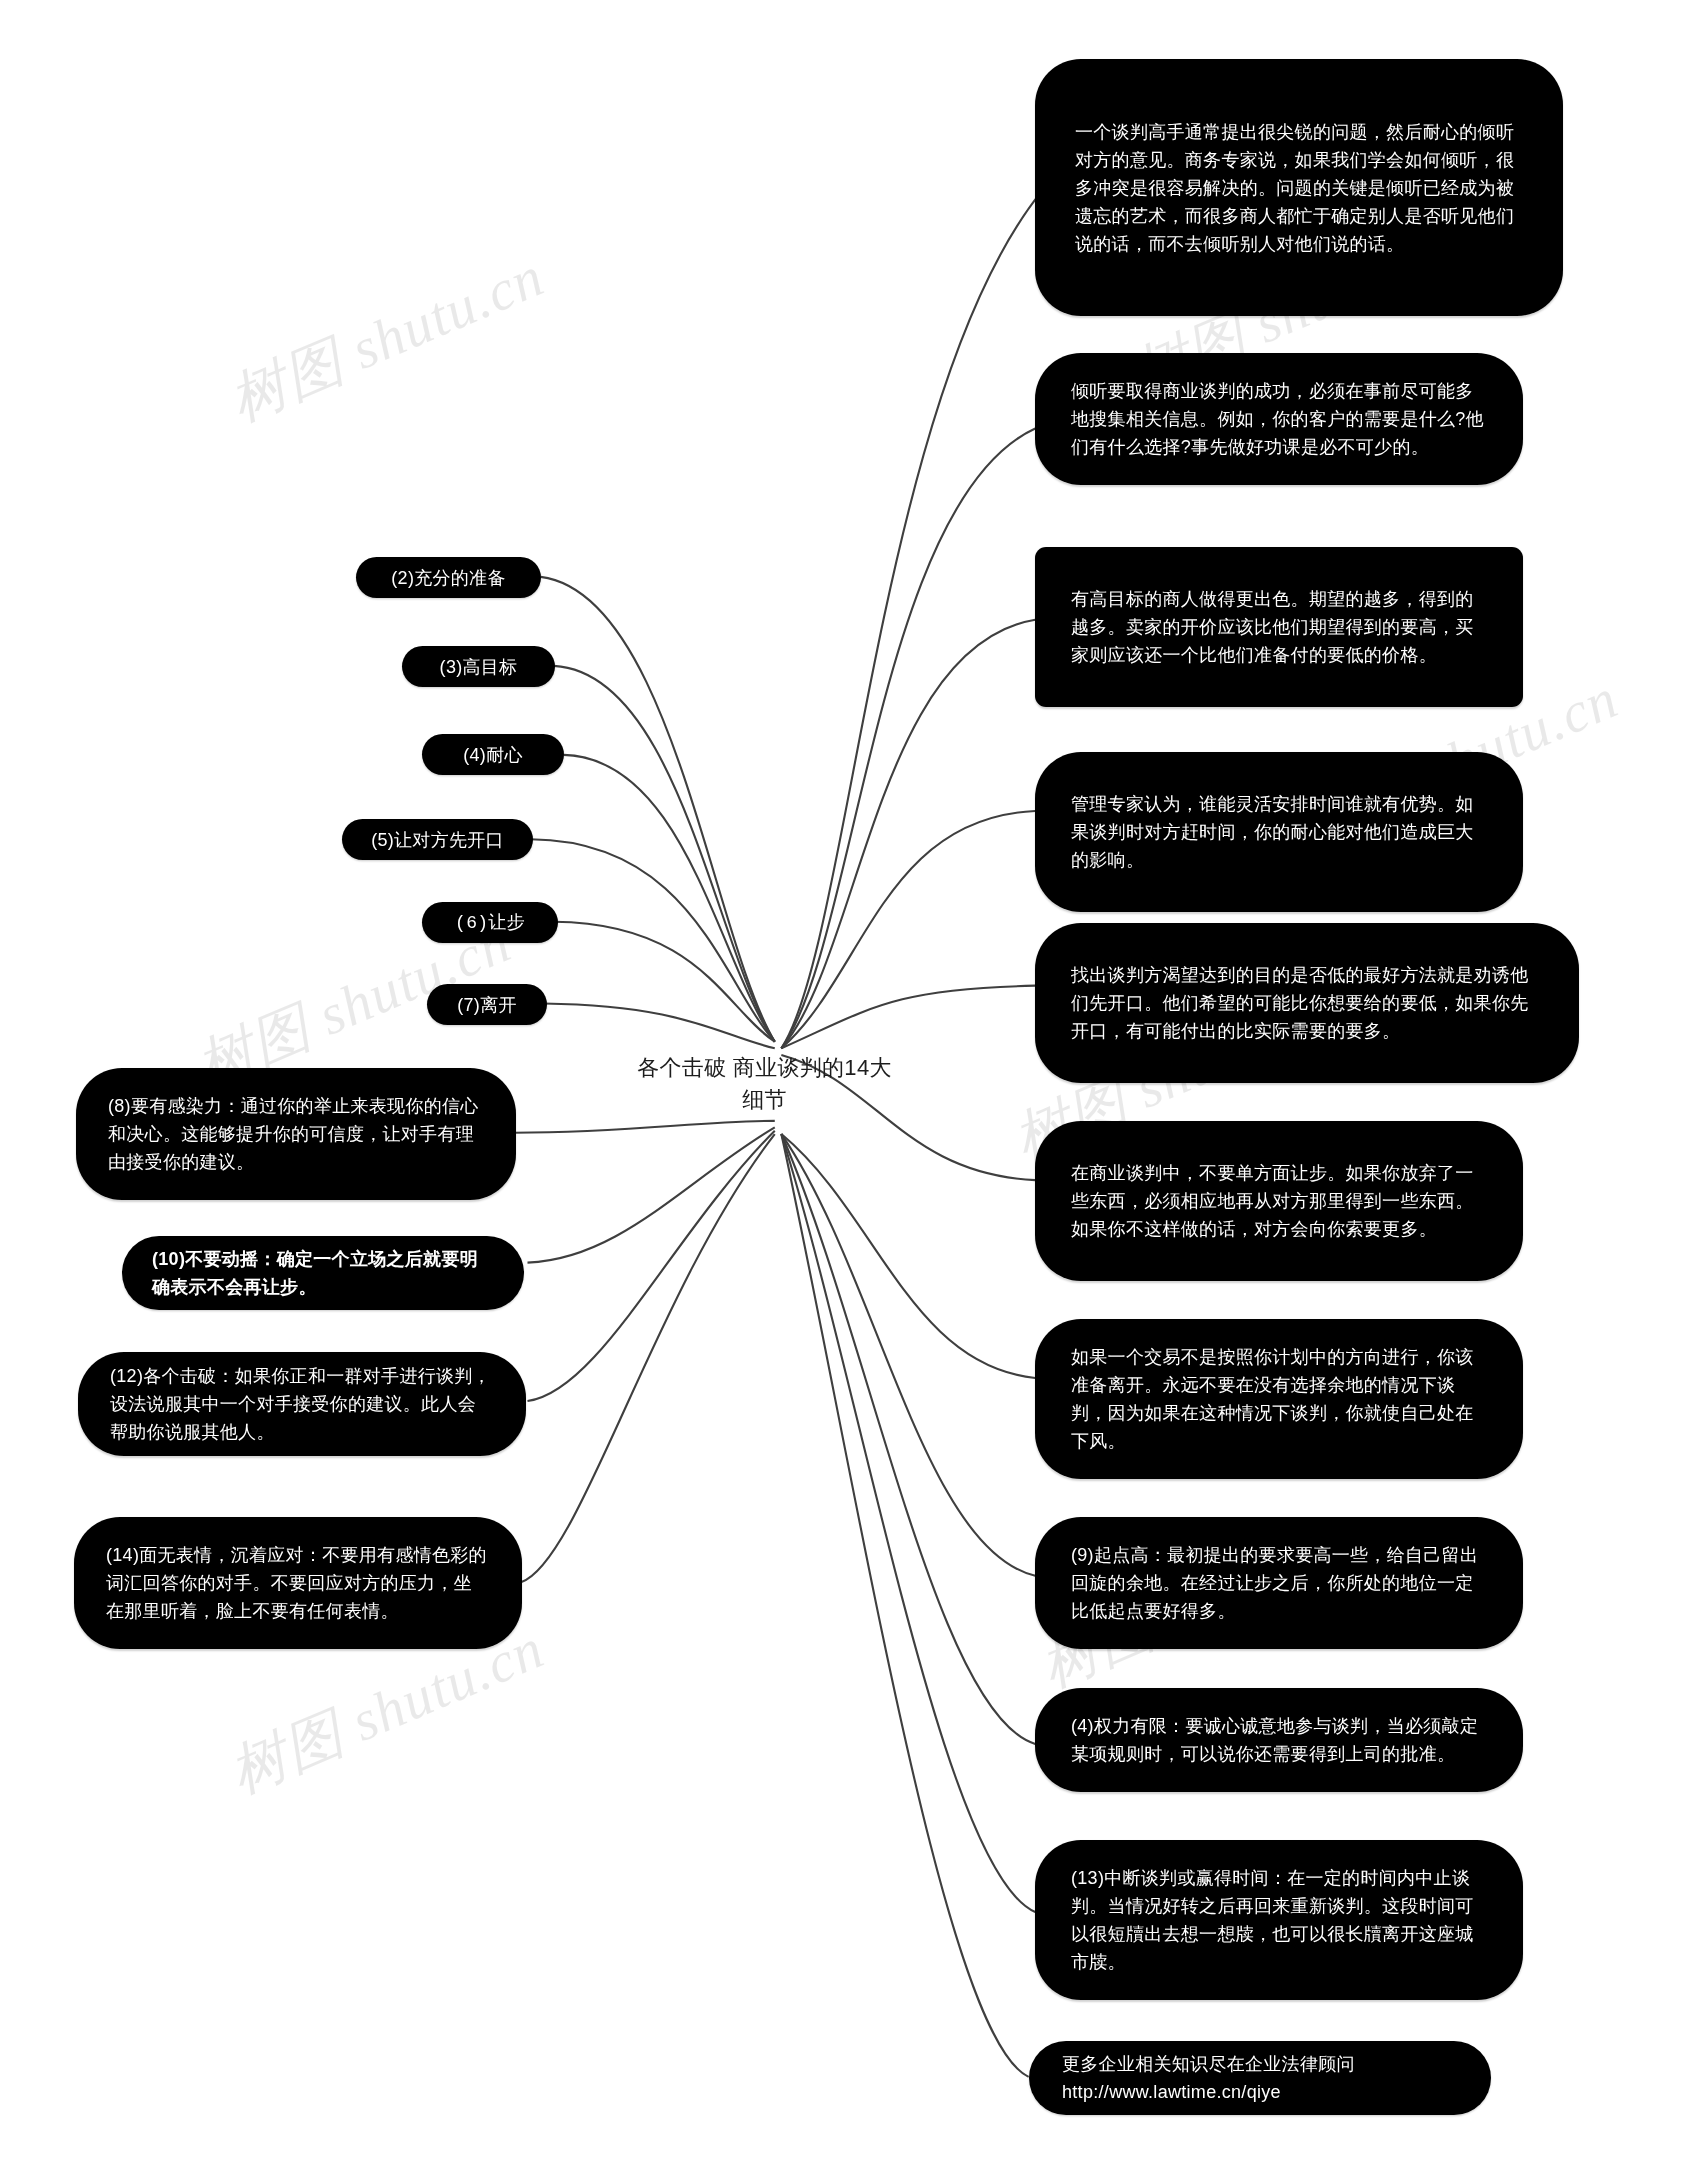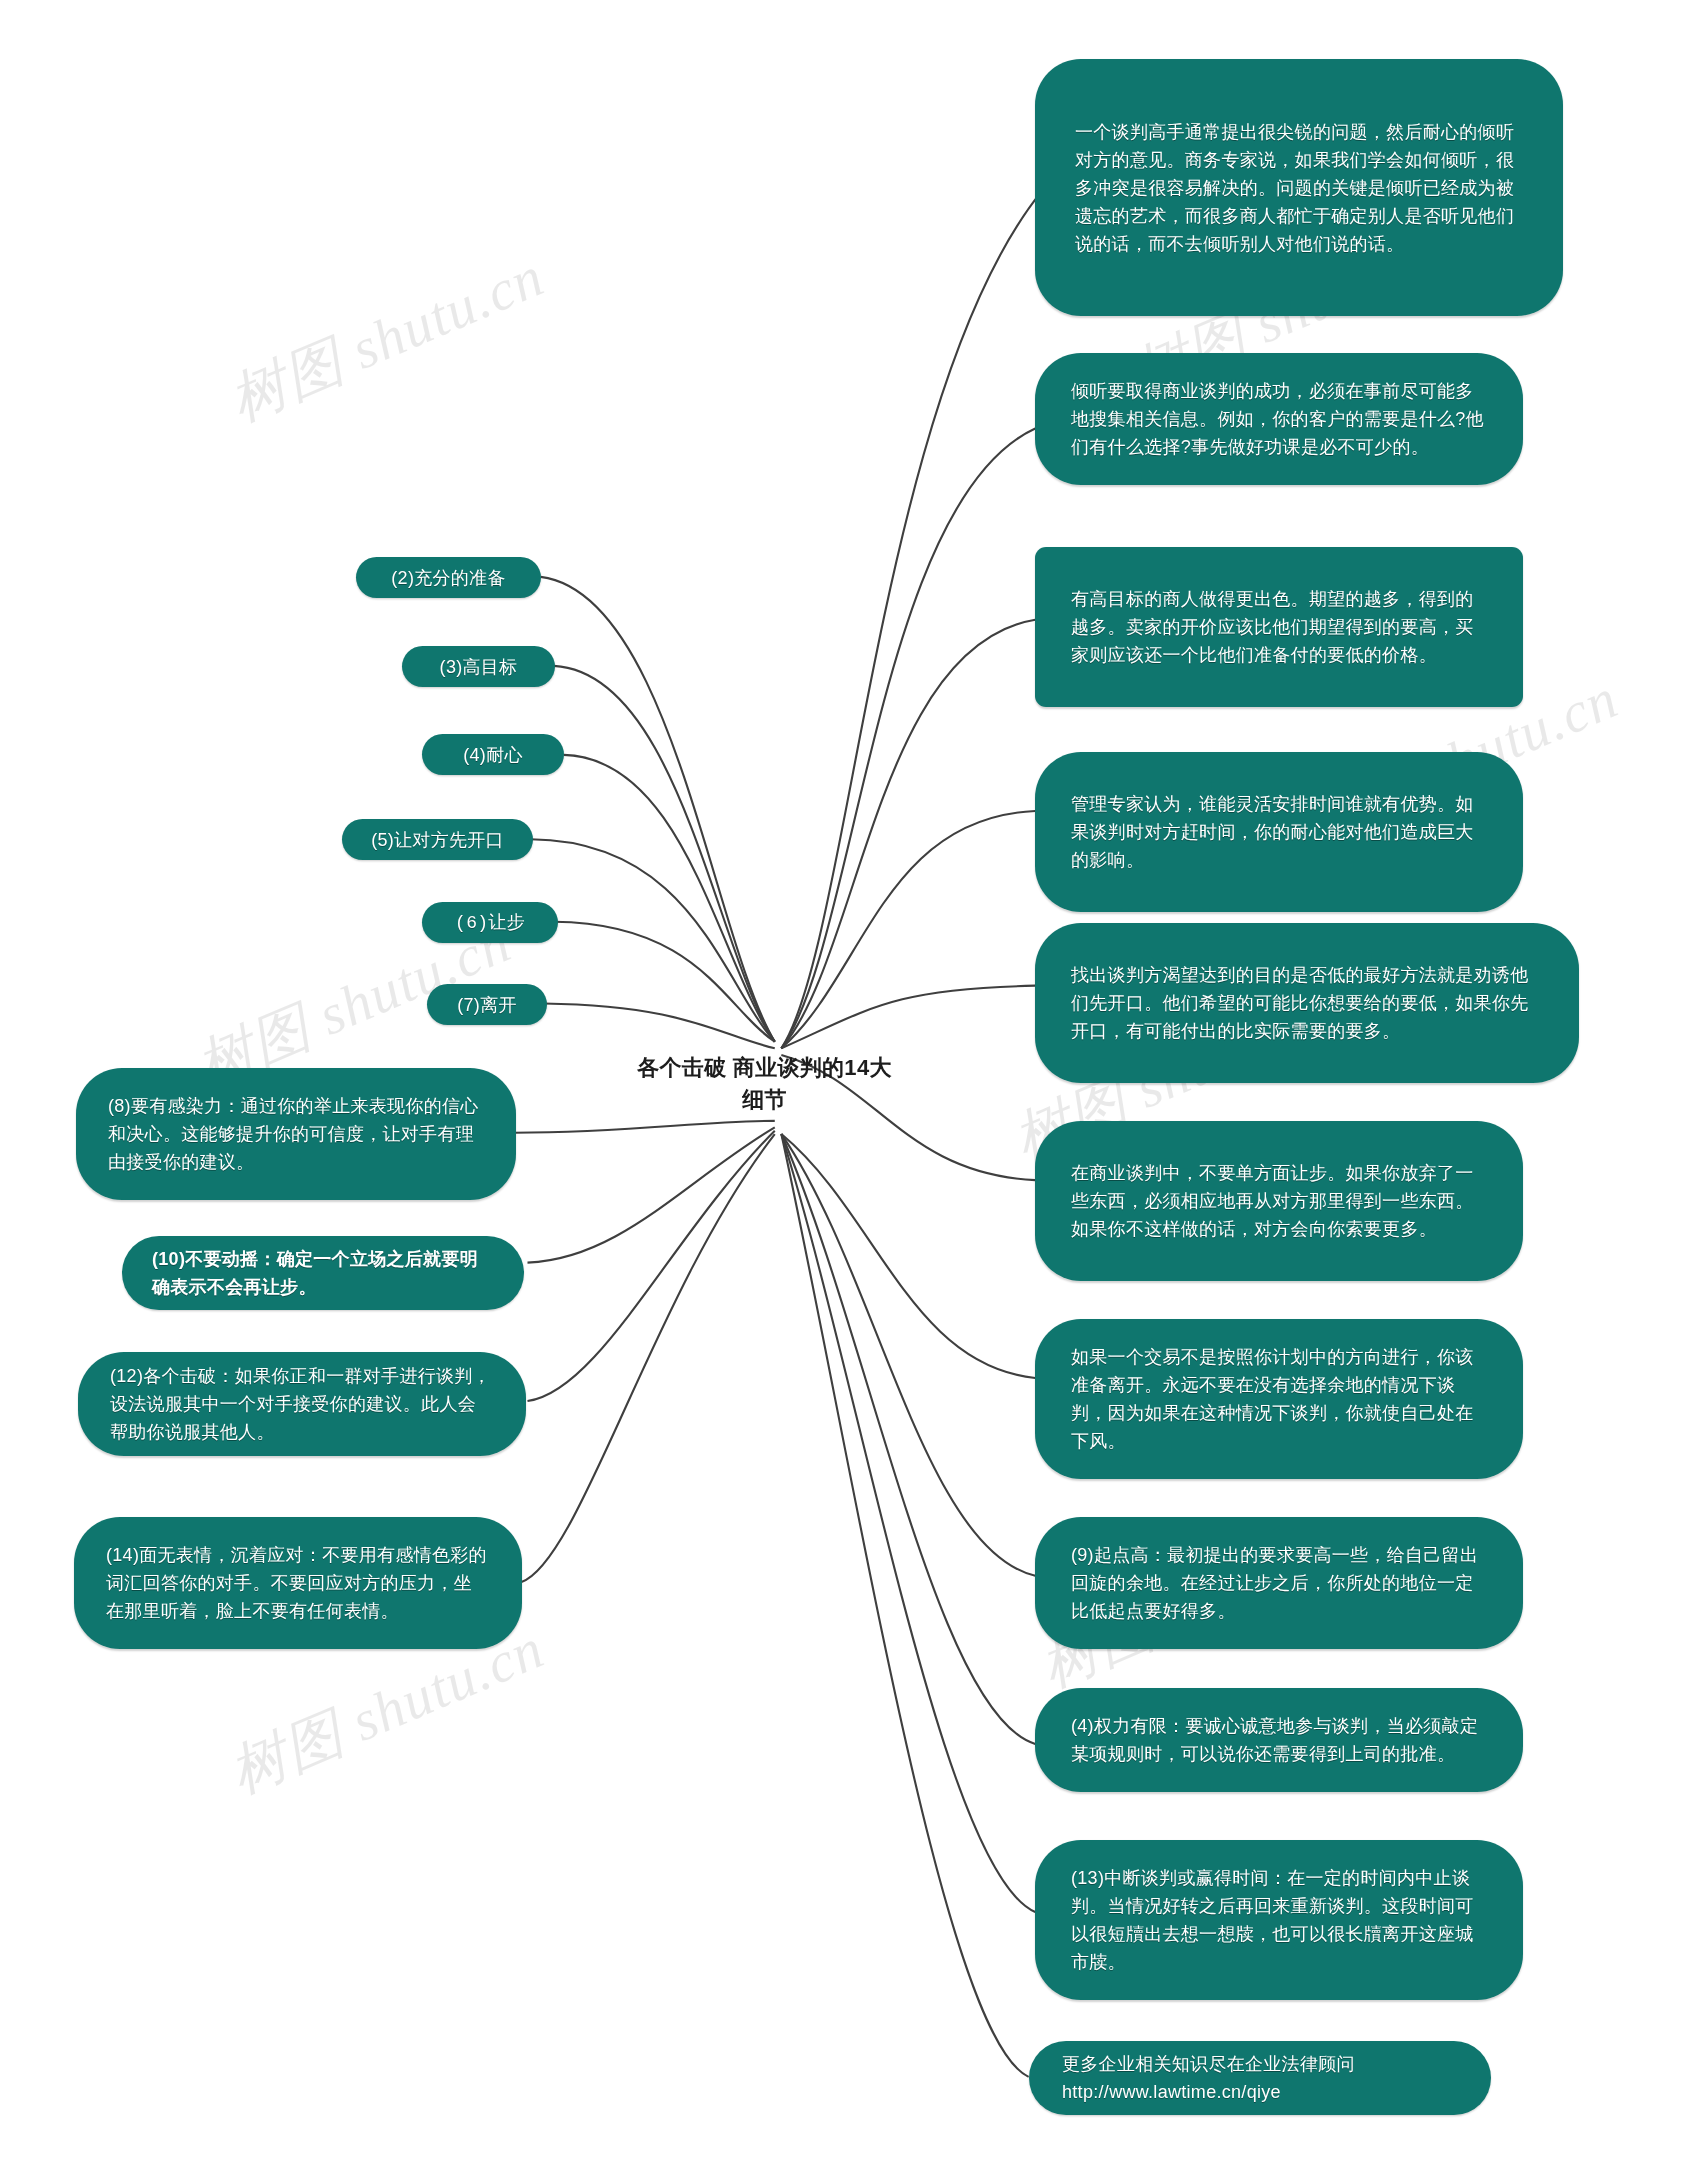--- a/index.html
+++ b/index.html
@@ -27,21 +27,21 @@
     letter-spacing:1.3px;
   }
 
   
   svg#links{position:absolute;left:0;top:0;width:1688px;height:2183px;}
   svg#links path{fill:none;stroke:#3f3f3f;stroke-width:3.2;}
 
   
   .node{
     position:absolute;
-    background:#0f766e;
+    background:#000000;
     color:#ffffff;
     border-radius:46px;
     box-sizing:border-box;
     display:flex;
     align-items:center;
     box-shadow:0 1.3px 2px rgba(0,0,0,0.18);
   }
   .node .txt{
     display:block;
     width:100%;
@@ -57,21 +57,20 @@
 
   
   #root-title{
     position:absolute;
     color:#1d1d1d;
     font-size:22px;
     line-height:32px;
     text-align:center;
     white-space:pre-line;
     letter-spacing:0.3px;
-    font-weight:bold;
   }
 </style>
 </head>
 <body>
 
 <div id="stage">
 
   <div class="wm" style="left:218px;top:369px;">树图 shutu.cn</div>
   <div class="wm" style="left:1121px;top:343px;">树图 shutu.cn</div>
   <div class="wm" style="left:185px;top:1035px;">树图 shutu.cn</div>

